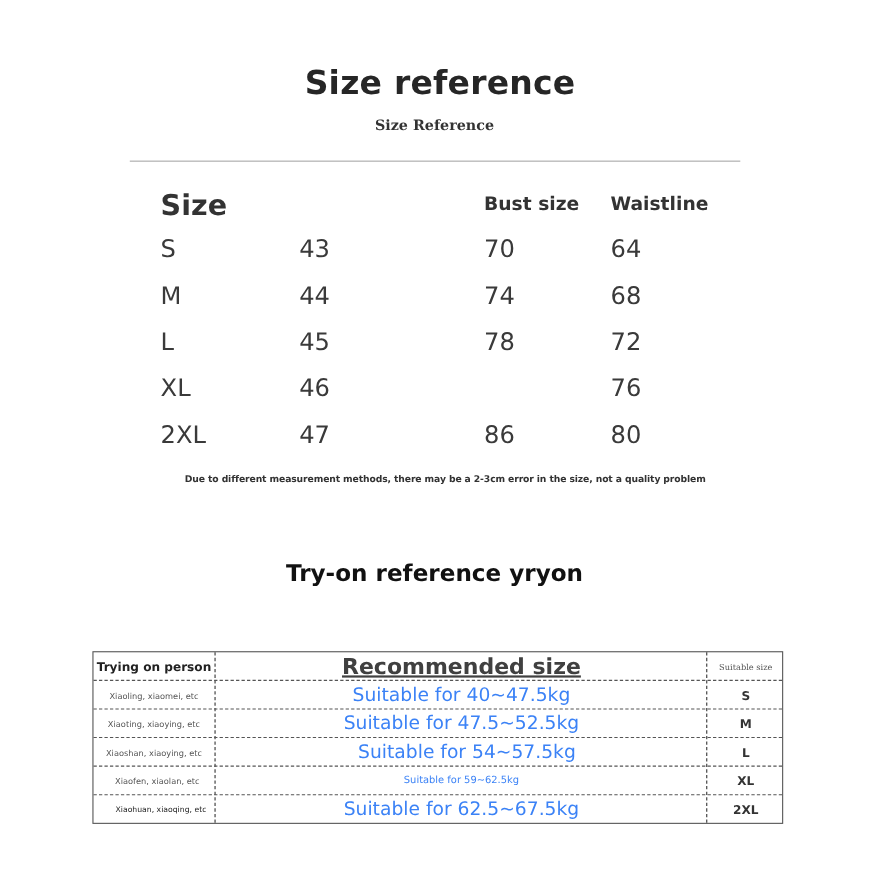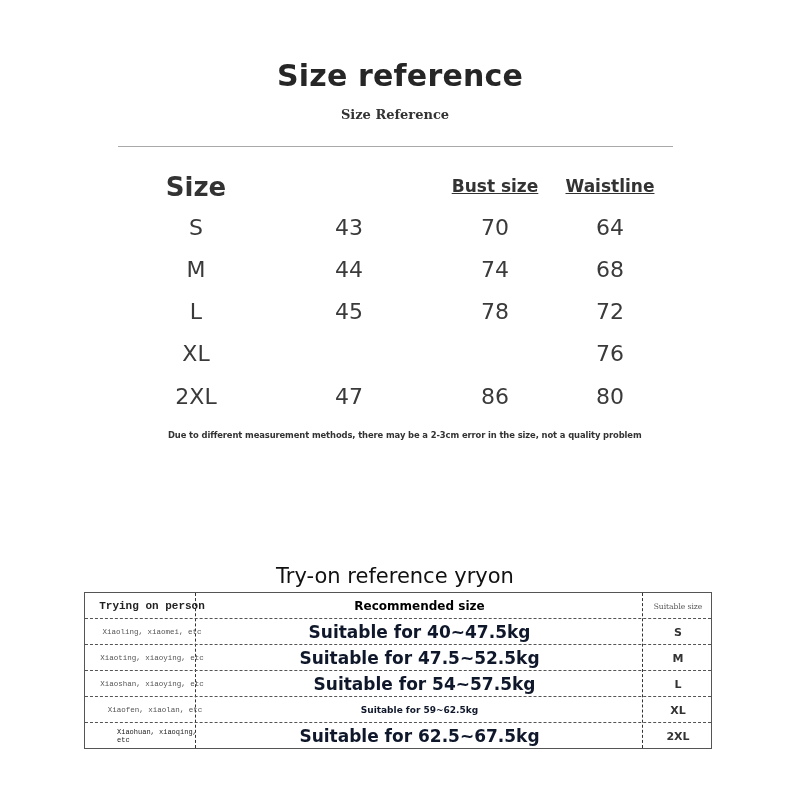--- a/index.html
+++ b/index.html
@@ -16,64 +16,64 @@
       text-align: center; font-family: "DejaVu Serif", serif; font-size: 13px;
       font-weight: bold; color: #333;
     }
     .divider {
       position: absolute; left: 118px; top: 146px; width: 555px; height: 1px;
       background: #a9a9a9;
     }
 
     
     .chart-head, .chart-row { position: absolute; left: 0; width: 800px; }
-    .cell { position: absolute; text-align: center; }
+    .cell { position: absolute; text-align: left; }
     .c0 { left: 146px; width: 100px; }
     .c1 { left: 272px; width: 154px; }
     .c2 { left: 440px; width: 110px; }
     .c3 { left: 555px; width: 110px; }
 
     .chart-head { top: 170px; height: 40px; }
     .h-size { top: 2px; font-size: 26px; font-weight: bold; color: #333; }
     .h-len { top: 3px; font-size: 11px; font-weight: bold; color: #333; text-align: right; line-height: 12px; padding-right: 3px; }
-    .h-bust, .h-waist { top: 6px; font-size: 17px; font-weight: bold; color: #333; text-decoration: underline; }
+    .h-bust, .h-waist { top: 6px; font-size: 17px; font-weight: bold; color: #333; }
 
     .chart-row { height: 42px; font-size: 22px; color: #3a3a3a; }
     .chart-row .cell { top: 0; }
 
     .note {
       position: absolute; left: 168px; top: 430px; font-size: 8.4px; color: #333;
       font-weight: bold; white-space: nowrap; letter-spacing: -0.1px;
     }
 
     .subhead {
-      position: absolute; left: 0; width: 790px; top: 564px;
-      text-align: center; font-size: 21px; font-weight: normal; color: #111;
+      position: absolute; left: 0; width: 790px; top: 509px;
+      text-align: center; font-size: 21px; font-weight: bold; color: #111;
     }
 
     
     .tryon {
       position: absolute; left: 84px; top: 592px; width: 628px; height: 157px;
       border: 1.5px solid #555;
     }
     .t-row { position: absolute; left: 0; width: 100%; height: 26px; }
     .t-row.line { border-bottom: 1px dashed #555; }
     .vline { position: absolute; top: 0; bottom: 0; width: 0; border-left: 1px dashed #333; }
     .t-cell { position: absolute; top: 0; height: 26px; display: flex; align-items: center; justify-content: center; white-space: nowrap; }
-    .tc0 { left: 12px; width: 110px; font-family: Liberation Mono, monospace; }
+    .tc0 { left: 0; width: 110px; }
     .tc1 { left: 111px; width: 447px; }
     .tc2 { left: 559px; width: 68px; }
 
     .th-person { font-size: 11px; font-weight: bold; color: #222; }
-    .th-rec { font-size: 12px; font-weight: bold; color: #000000; }
+    .th-rec { font-size: 20px; font-weight: bold; color: #404040; text-decoration: underline; }
     .th-suit { font-size: 7.5px; color: #555; font-family: "DejaVu Serif", serif; text-align: center; }
 
     .td-person { font-size: 7.5px; color: #555; }
     .td-person.small { font-size: 7px; color: #222; line-height: 8px; white-space: normal; text-align: left; justify-content: flex-start; padding-left: 20px; }
-    .td-rec { font-size: 17px; font-weight: bold; color: #0f172a; }
+    .td-rec { font-size: 17px; font-weight: normal; color: #3b82f6; }
     .td-rec.small { font-size: 9px; }
     .td-size { font-size: 11px; font-weight: bold; color: #333; }
   </style>
 </head>
 <body>
 
 <div class="title">Size reference</div>
 <div class="subtitle">Size Reference</div>
 <div class="divider"></div>
 
@@ -97,20 +97,21 @@
     <div class="cell c3">68</div>
   </div>
   <div class="chart-row" style="top:299px">
     <div class="cell c0">L</div>
     <div class="cell c1">45</div>
     <div class="cell c2">78</div>
     <div class="cell c3">72</div>
   </div>
   <div class="chart-row" style="top:341px">
     <div class="cell c0">XL</div>
+    <div class="cell c1">46</div>
     <div class="cell c3">76</div>
   </div>
   <div class="chart-row" style="top:384px">
     <div class="cell c0">2XL</div>
     <div class="cell c1">47</div>
     <div class="cell c2">86</div>
     <div class="cell c3">80</div>
   </div>
 
   <div class="note">Due to different measurement methods, there may be a 2-3cm error in the size, not a quality problem</div>

